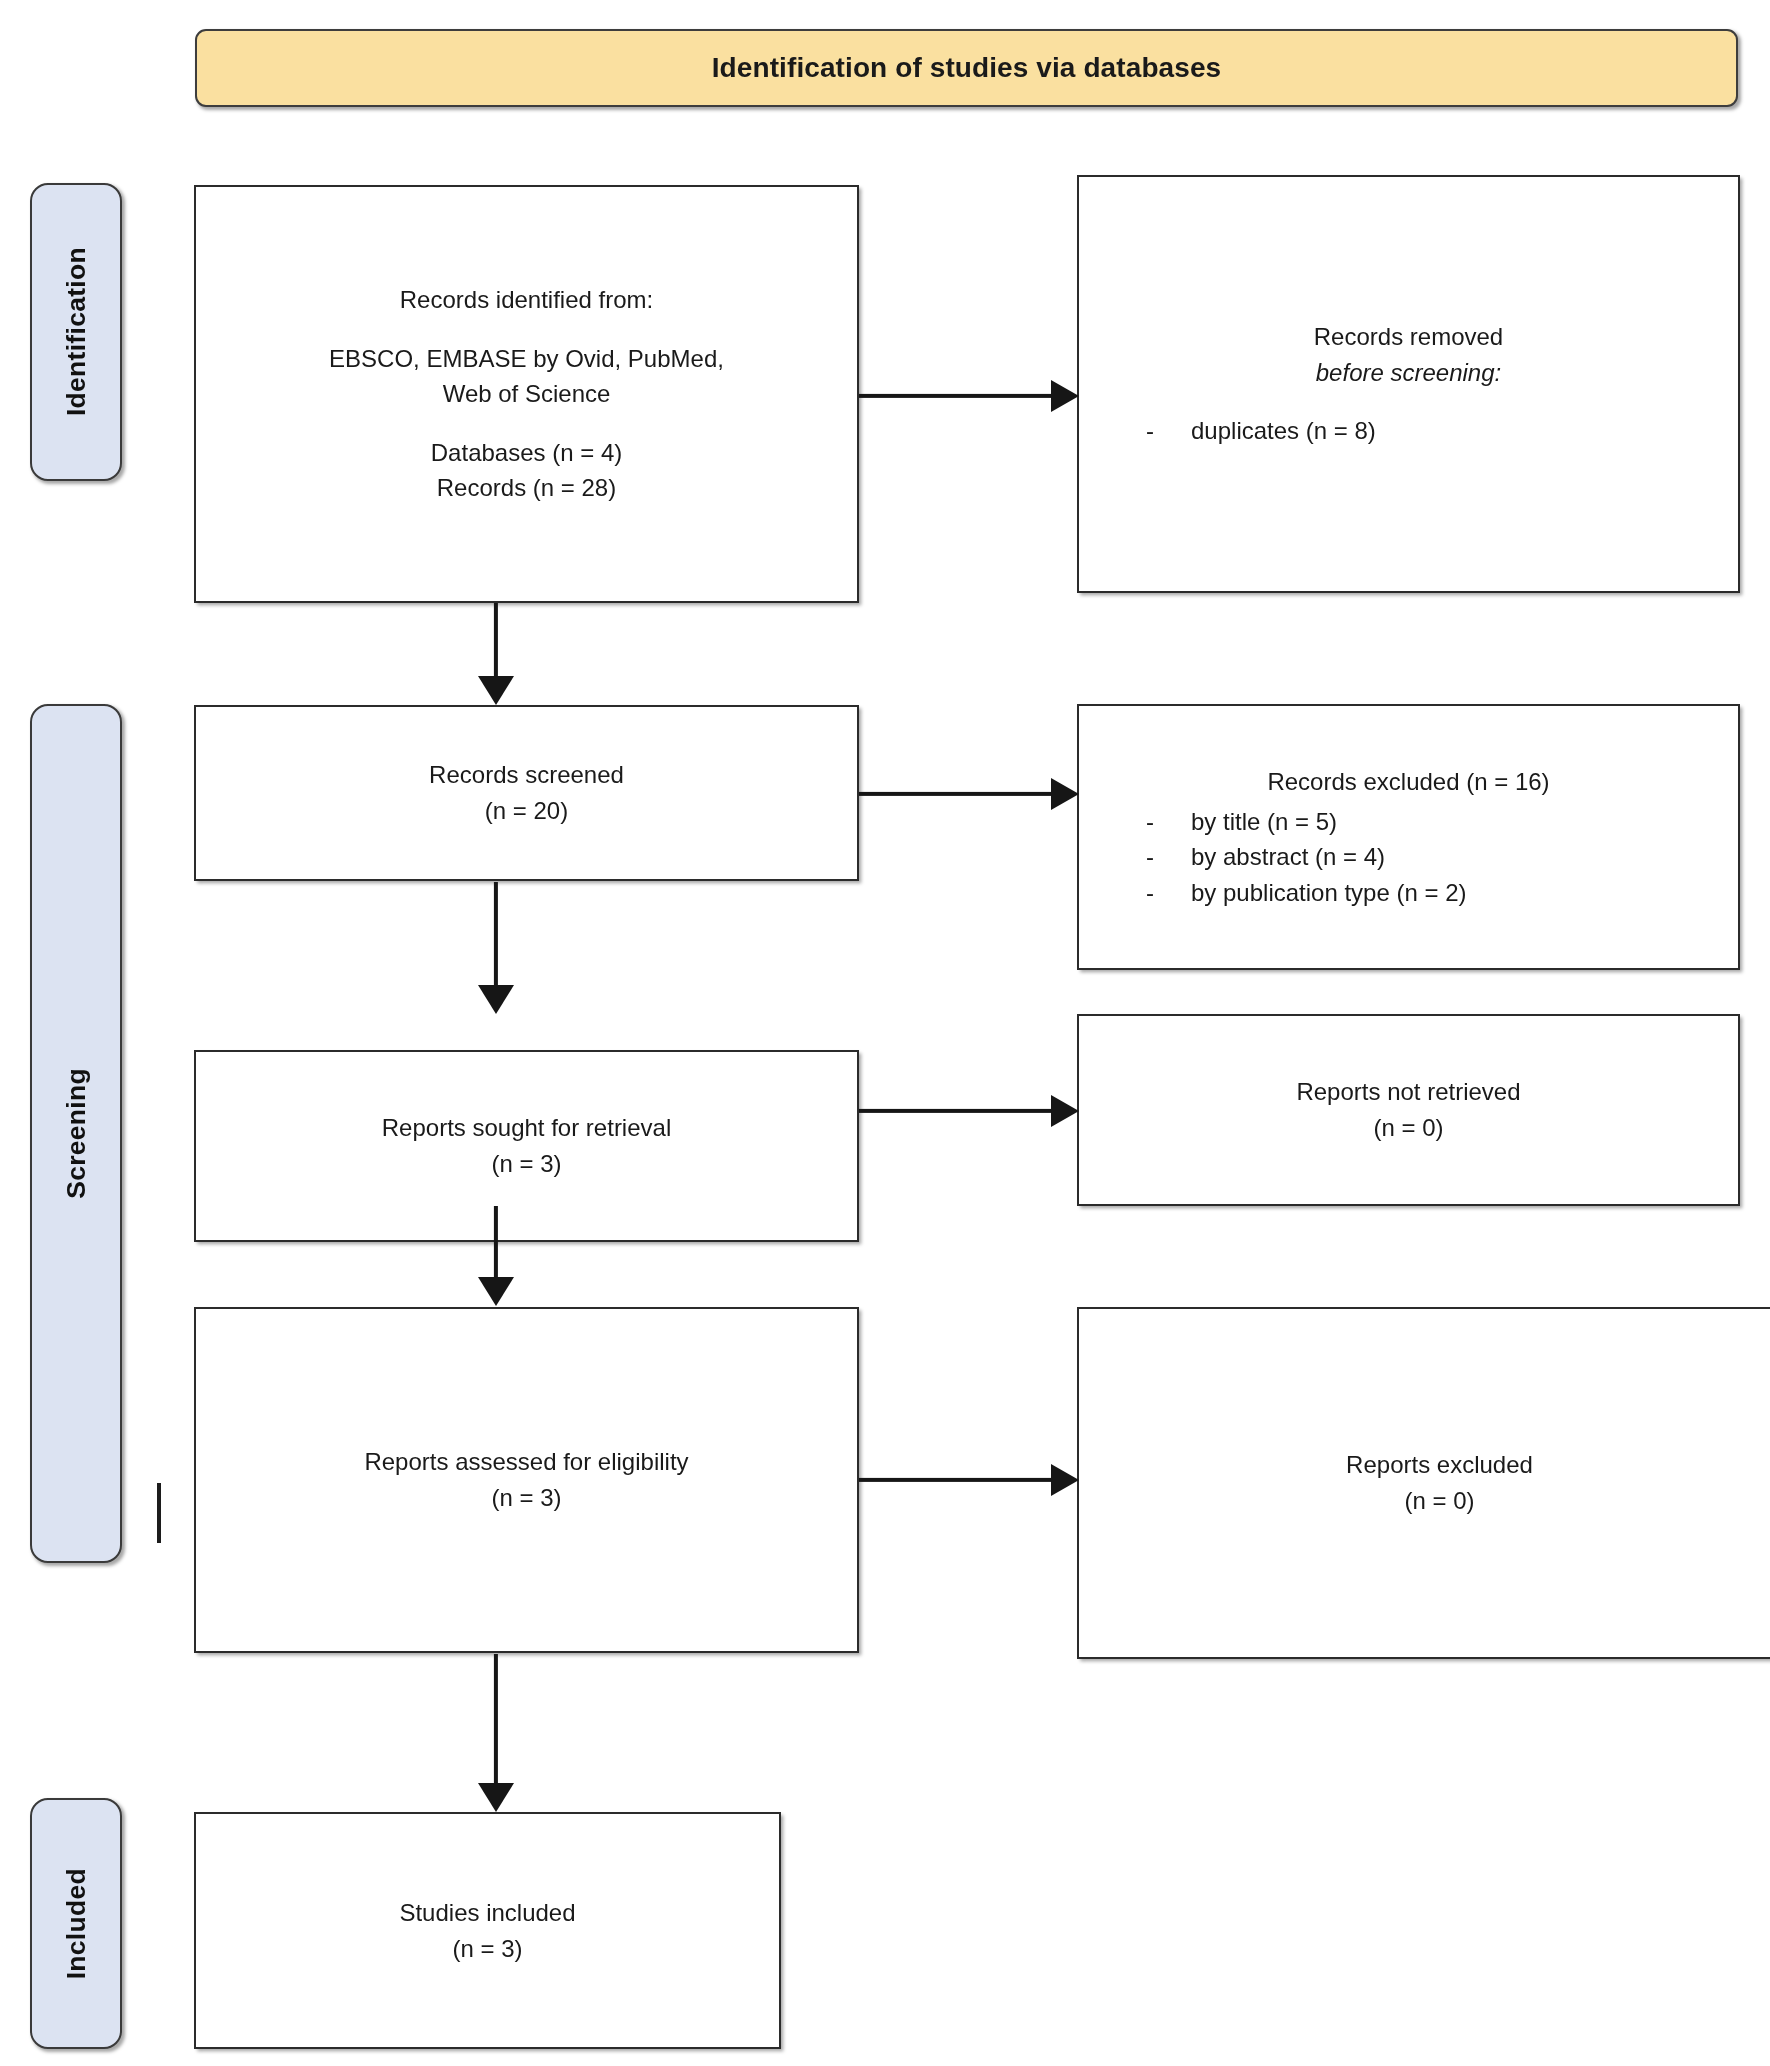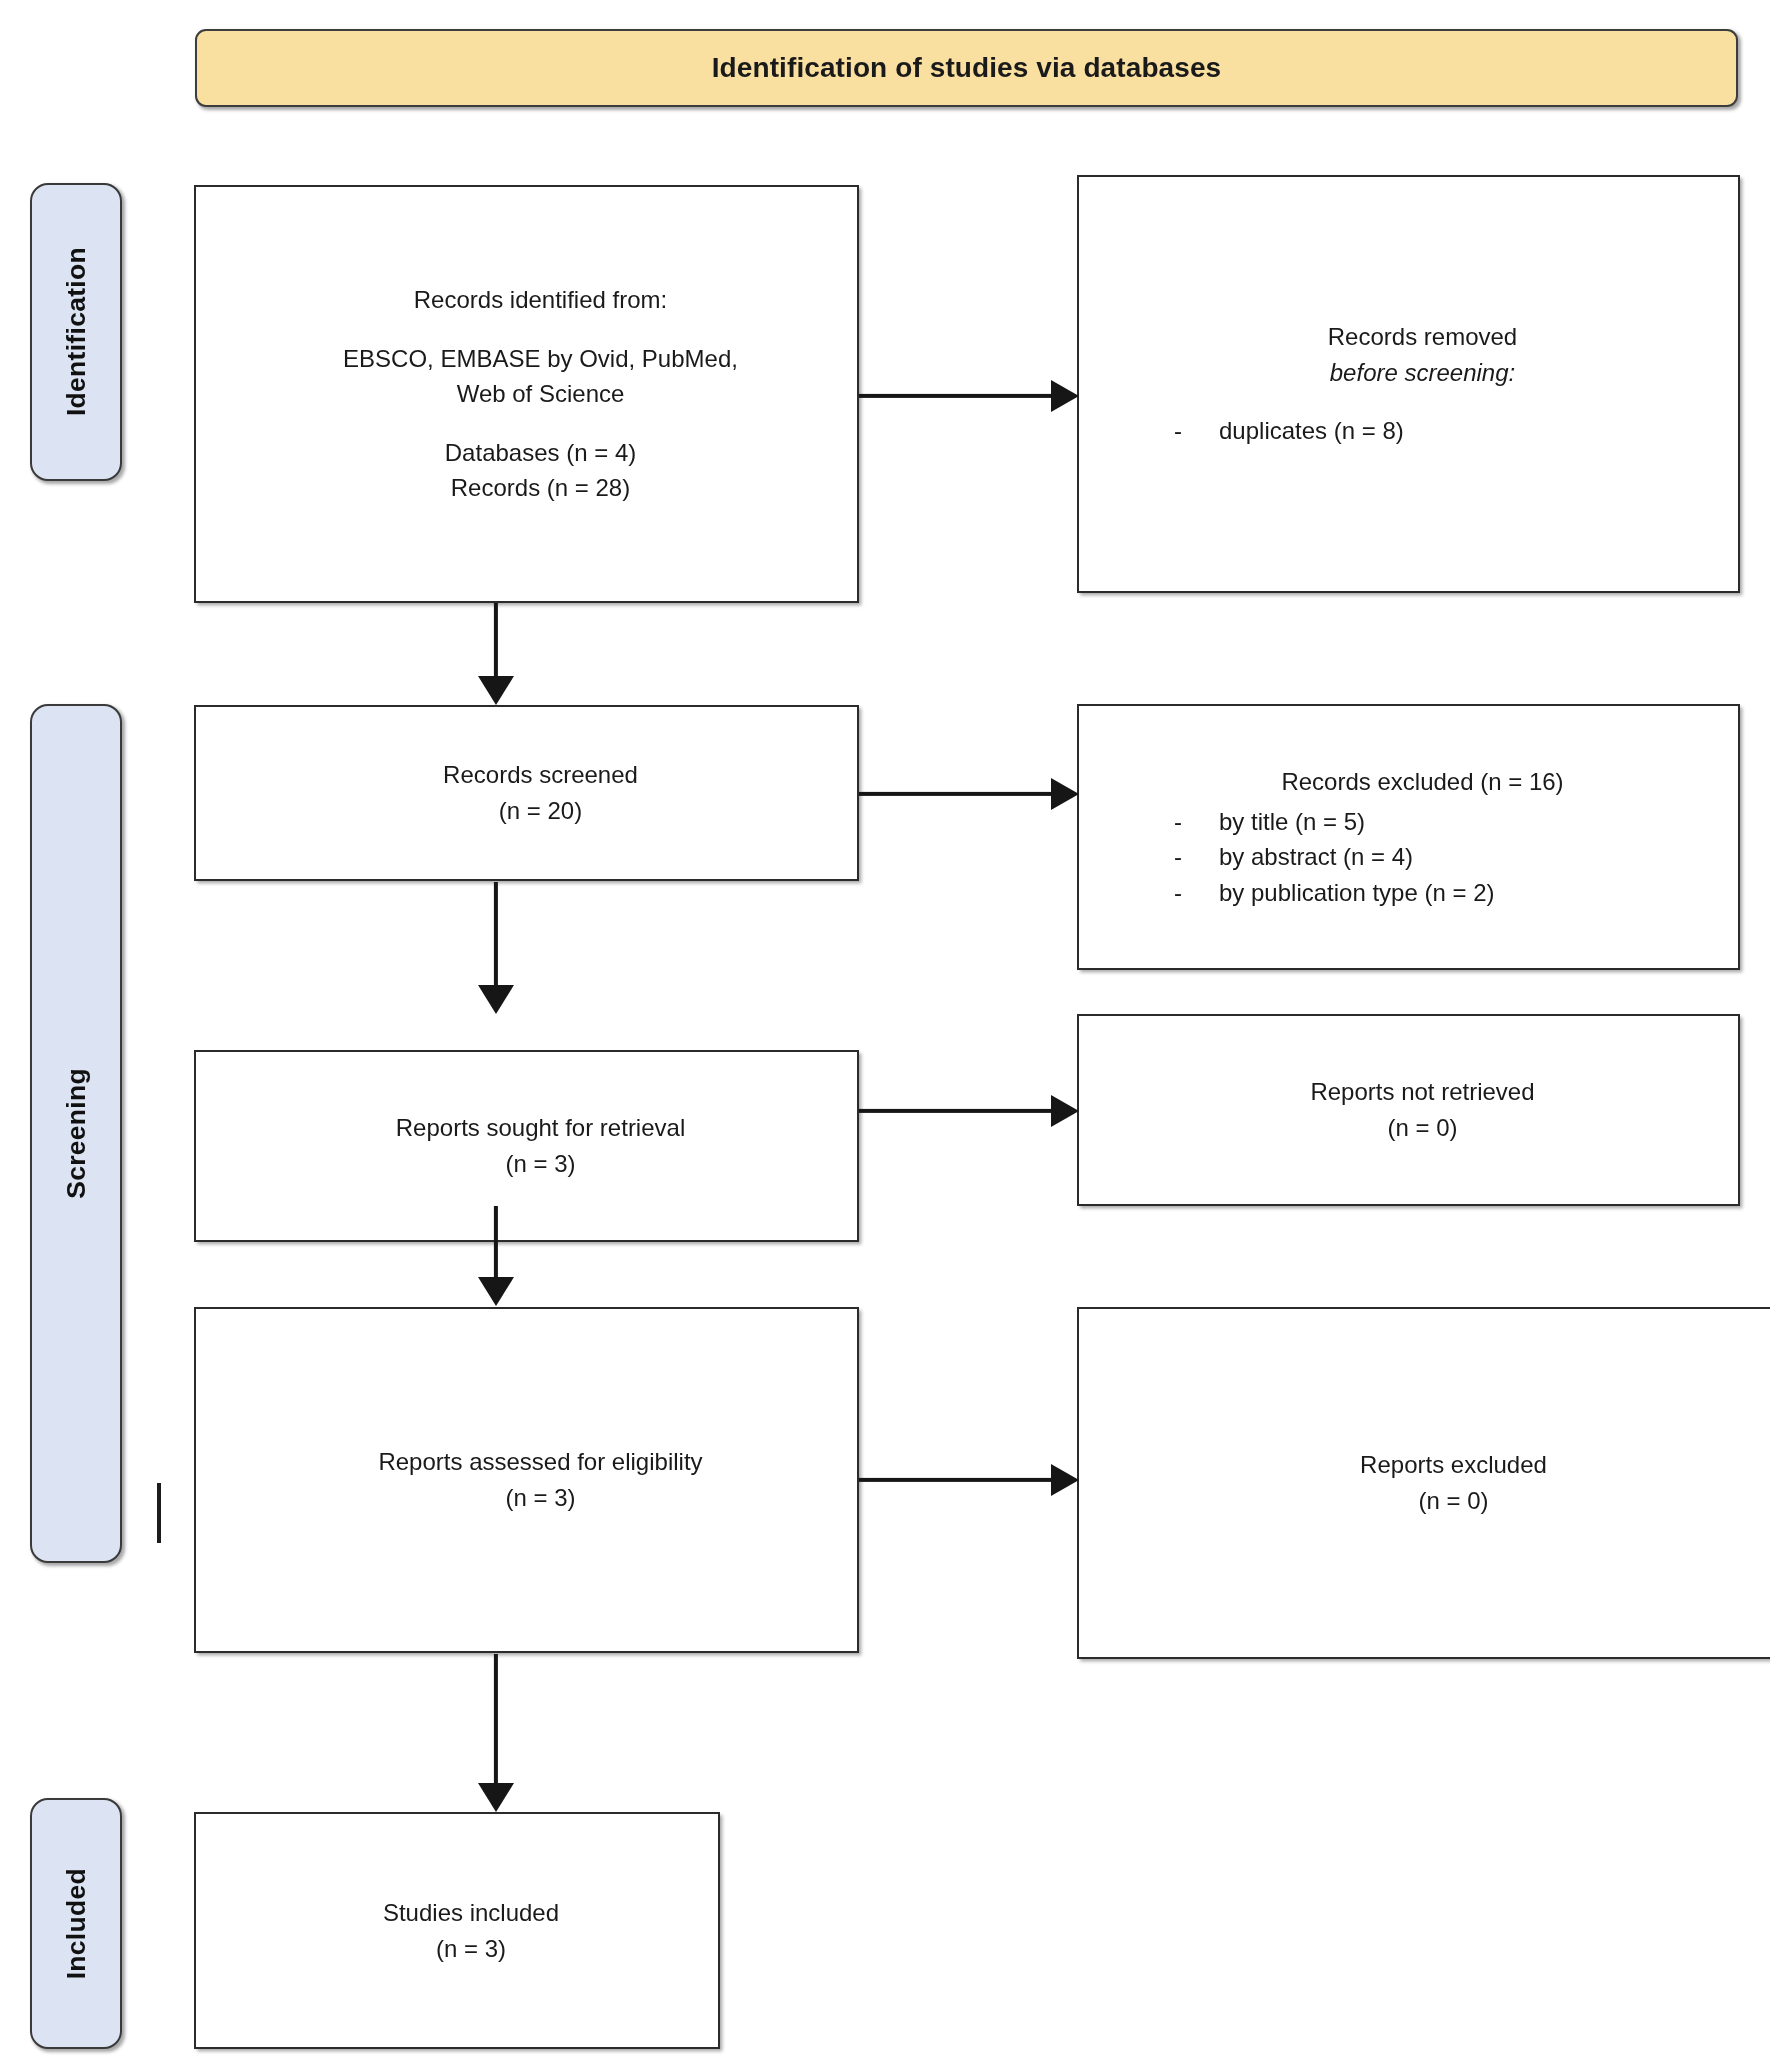--- a/index.html
+++ b/index.html
@@ -78,31 +78,30 @@
     background: #ffffff;
     border: 2.1px solid #2b2b2b;
     box-shadow: 2.8px 2.8px 3.5px rgba(0,0,0,0.35);
     box-sizing: border-box;
     display: flex;
     flex-direction: column;
     justify-content: center;
     font-size: 24px;
     line-height: 1.48;
     color: #1a1a1a;
-    padding-left: 28px;
   }
   .box-center { align-items: center; text-align: center; }
   .box .pad { padding: 0 18px; width: 100%; box-sizing: border-box; }
 
   
   #box-identified        { left: 194px; top: 185px;  width: 665px;  height: 418px; }
   #box-screened          { left: 194px; top: 705px; width: 665px;  height: 176px; }
   #box-sought            { left: 194px; top: 1014px; width: 665px;  height: 192px; margin-top: 36px; }
   #box-assessed          { left: 194px; top: 1307px; width: 665px;  height: 346px; }
-  #box-included          { left: 194px; top: 1812px; width: 526px;  height: 237px; }
+  #box-included          { left: 194px; top: 1812px; width: 587px;  height: 237px; }
 
   
   #box-removed           { left: 1077px; top: 175px;  width: 663px; height: 418px; }
   #box-excluded-records  { left: 1077px; top: 704px; width: 663px; height: 266px; }
   #box-not-retrieved     { left: 1077px; top: 1014px; width: 663px; height: 192px; }
   #box-excluded-reports  { left: 1077px; top: 1307px; width: 725px; height: 352px; }
 
   .line { display: block; }
   .blank-line { display: block; height: 0.95em; }
   .italic { font-style: italic; }

